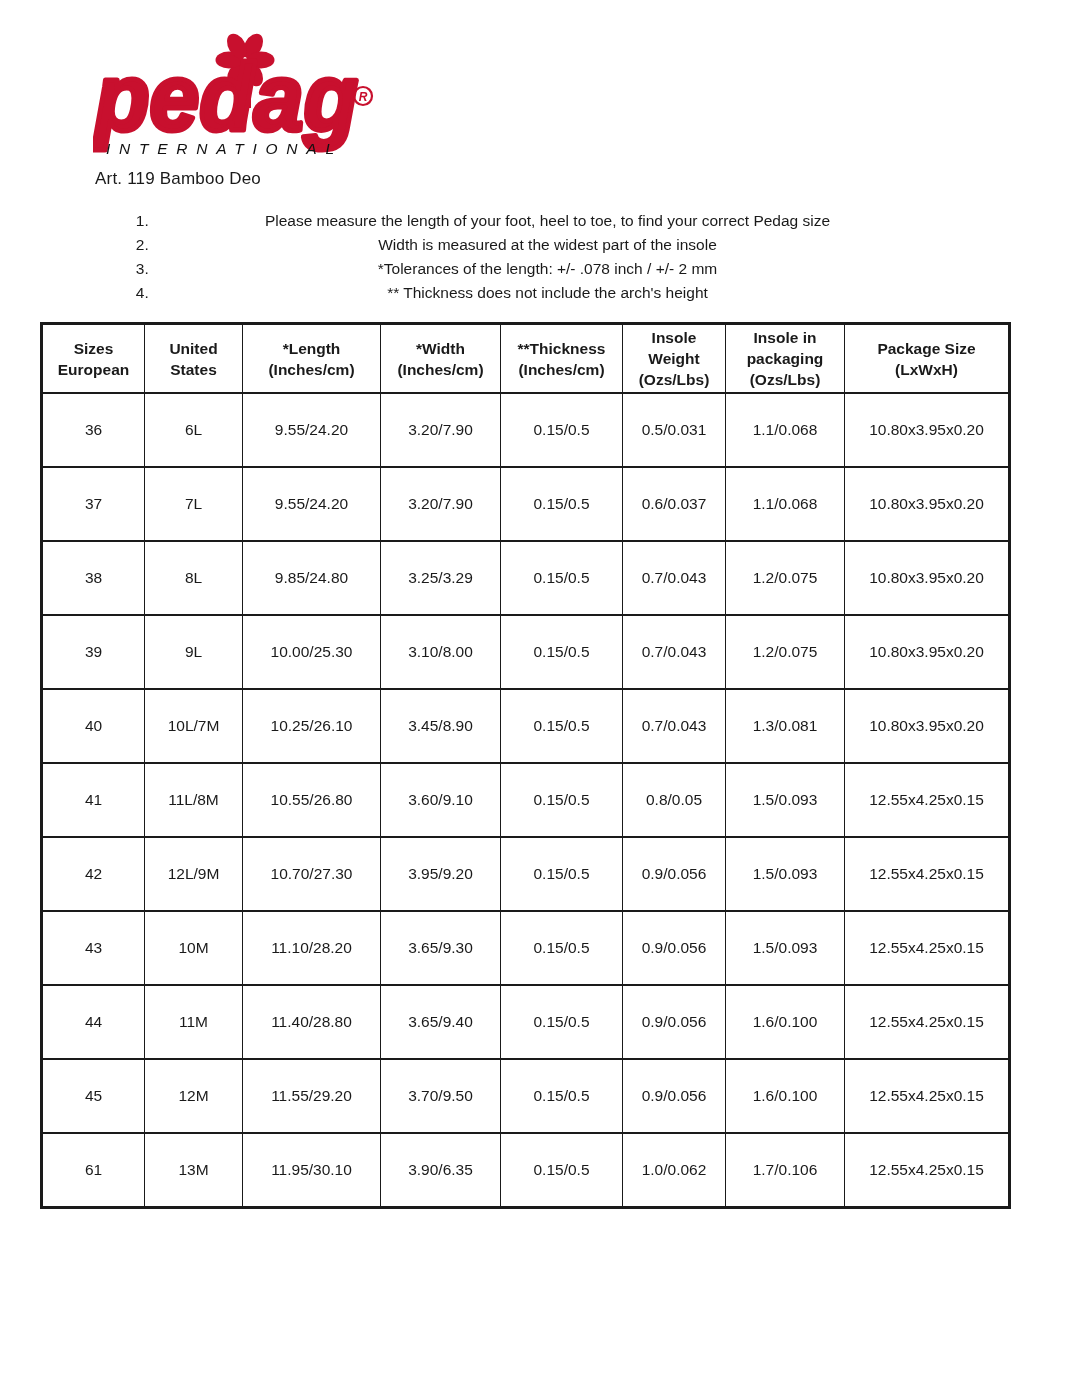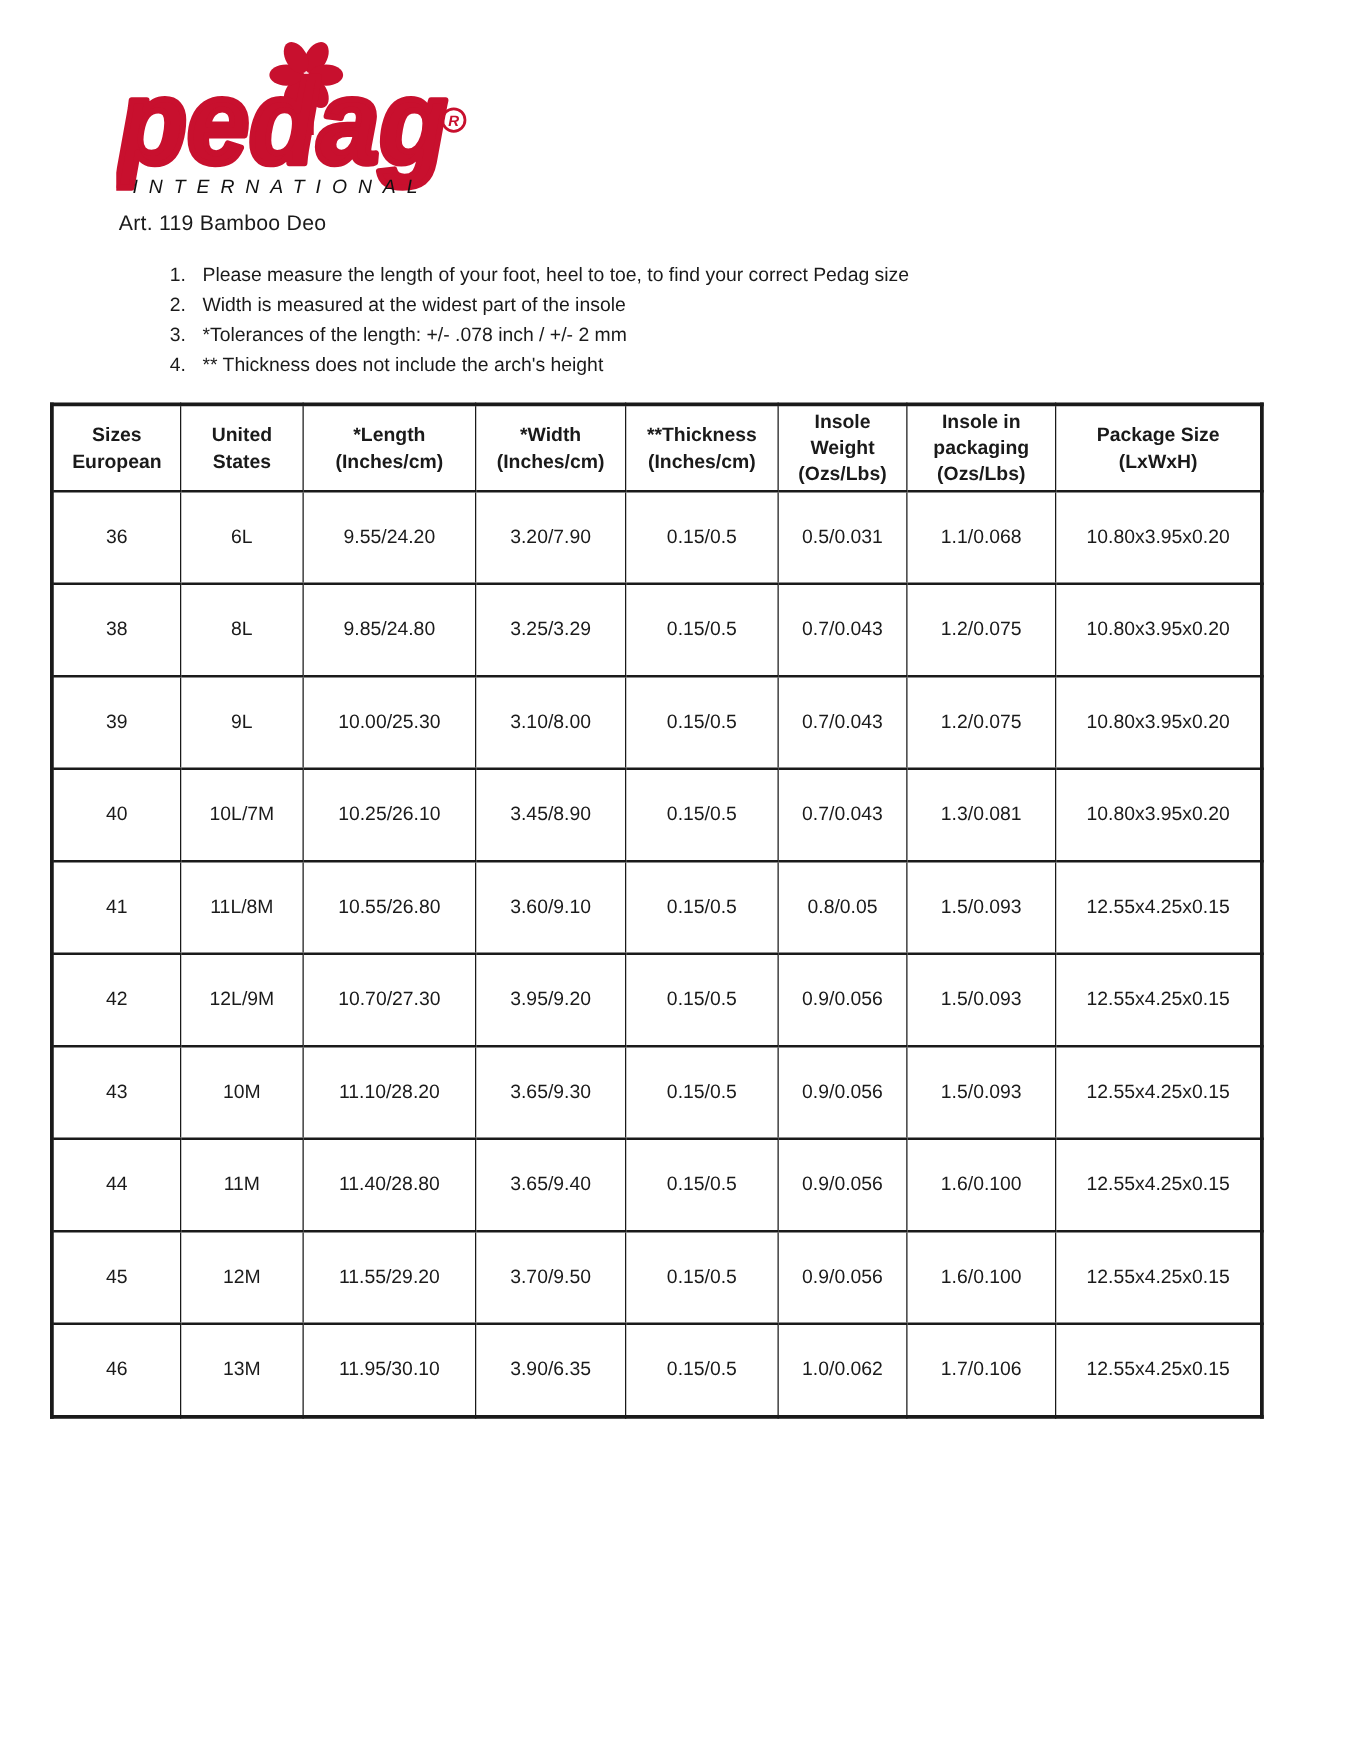--- a/index.html
+++ b/index.html
@@ -18,21 +18,21 @@
     text-underline-offset: 3px;
     color: #1a1a1a;
   }
   .instructions {
     position: absolute; left: 95px; top: 209px;
     width: 780px;
     margin: 0; padding: 0 0 0 58px;
     font-size: 15.5px; line-height: 24px;
     color: #1a1a1a;
   }
-  .instructions li { padding-left: 9px; }
+  .instructions li { padding-left: 9px; text-align: center; }
   .size-table {
     position: absolute; left: 40px; top: 322px;
     width: 968px;
     border-collapse: collapse;
     table-layout: fixed;
     border: 3px solid #1a1a1a;
   }
   .size-table th, .size-table td {
     border: 1px solid #1a1a1a;
     border-top-width: 2px;
@@ -125,20 +125,30 @@
         <td>36</td>
         <td>6L</td>
         <td>9.55/24.20</td>
         <td>3.20/7.90</td>
         <td>0.15/0.5</td>
         <td>0.5/0.031</td>
         <td>1.1/0.068</td>
         <td>10.80x3.95x0.20</td>
       </tr>
       <tr>
+        <td>37</td>
+        <td>7L</td>
+        <td>9.55/24.20</td>
+        <td>3.20/7.90</td>
+        <td>0.15/0.5</td>
+        <td>0.6/0.037</td>
+        <td>1.1/0.068</td>
+        <td>10.80x3.95x0.20</td>
+      </tr>
+      <tr>
         <td>38</td>
         <td>8L</td>
         <td>9.85/24.80</td>
         <td>3.25/3.29</td>
         <td>0.15/0.5</td>
         <td>0.7/0.043</td>
         <td>1.2/0.075</td>
         <td>10.80x3.95x0.20</td>
       </tr>
       <tr>
@@ -205,21 +215,21 @@
         <td>45</td>
         <td>12M</td>
         <td>11.55/29.20</td>
         <td>3.70/9.50</td>
         <td>0.15/0.5</td>
         <td>0.9/0.056</td>
         <td>1.6/0.100</td>
         <td>12.55x4.25x0.15</td>
       </tr>
       <tr>
-        <td>46</td>
+        <td>61</td>
         <td>13M</td>
         <td>11.95/30.10</td>
         <td>3.90/6.35</td>
         <td>0.15/0.5</td>
         <td>1.0/0.062</td>
         <td>1.7/0.106</td>
         <td>12.55x4.25x0.15</td>
       </tr>
     </tbody>
 </table>

